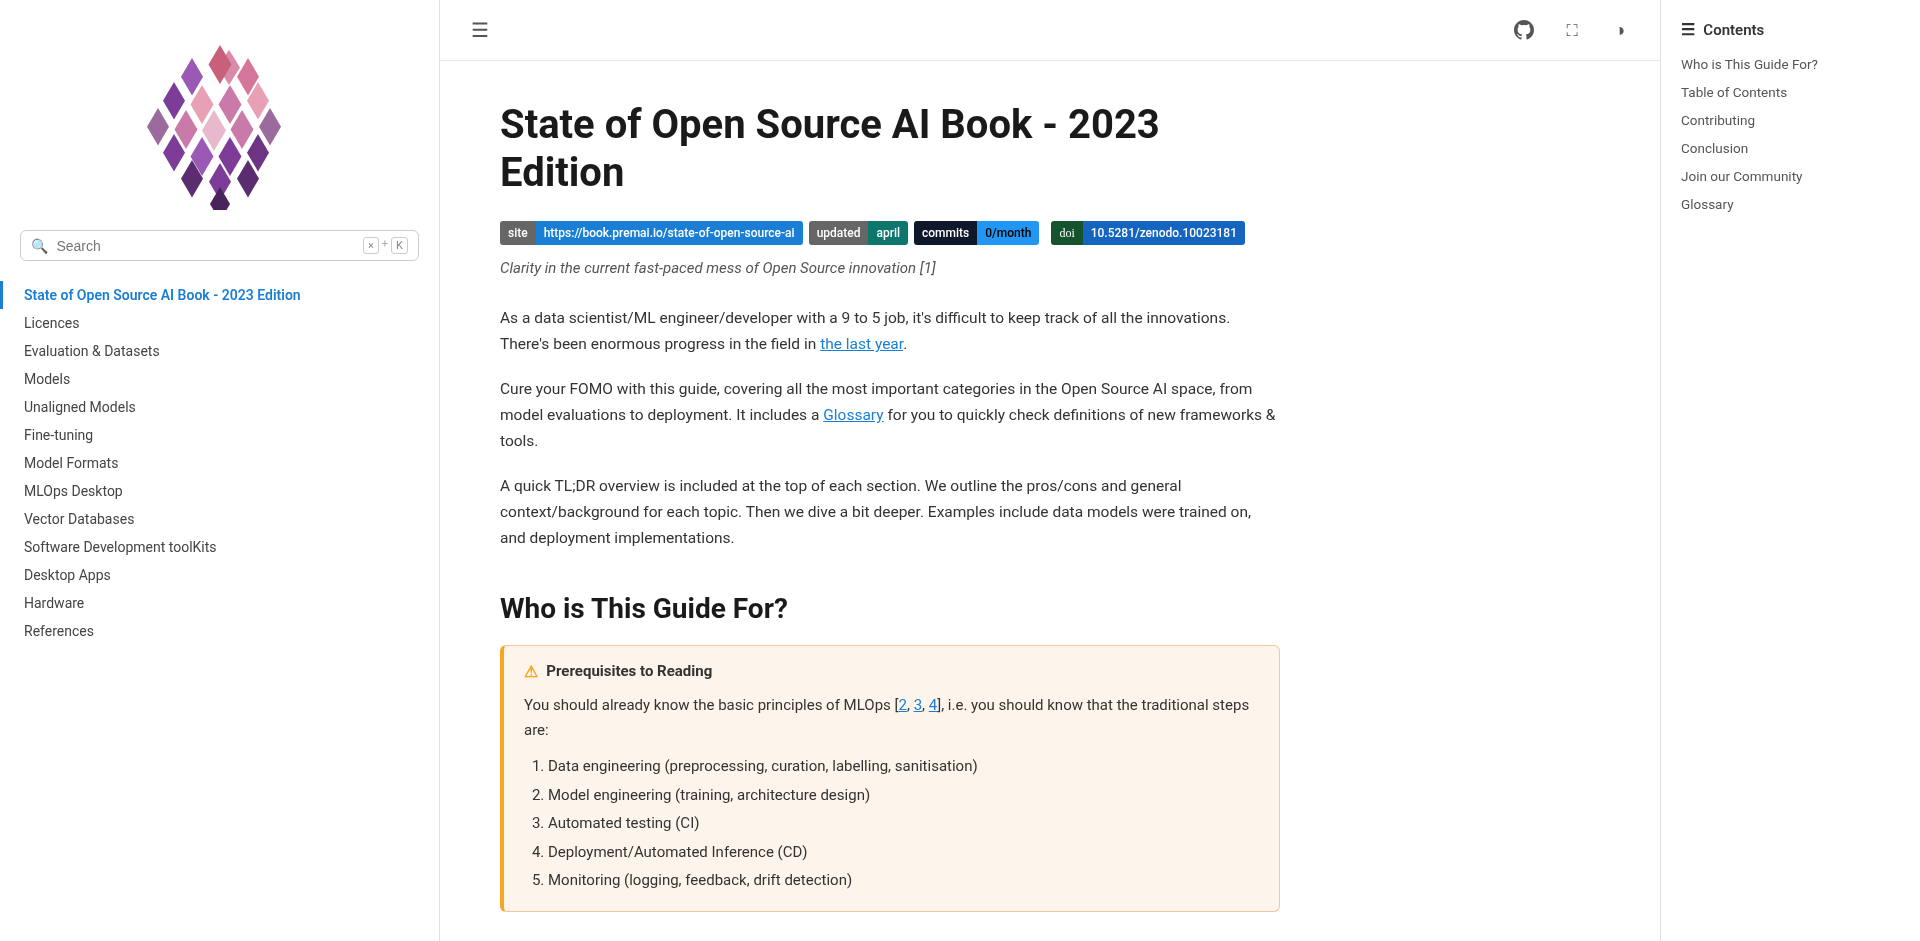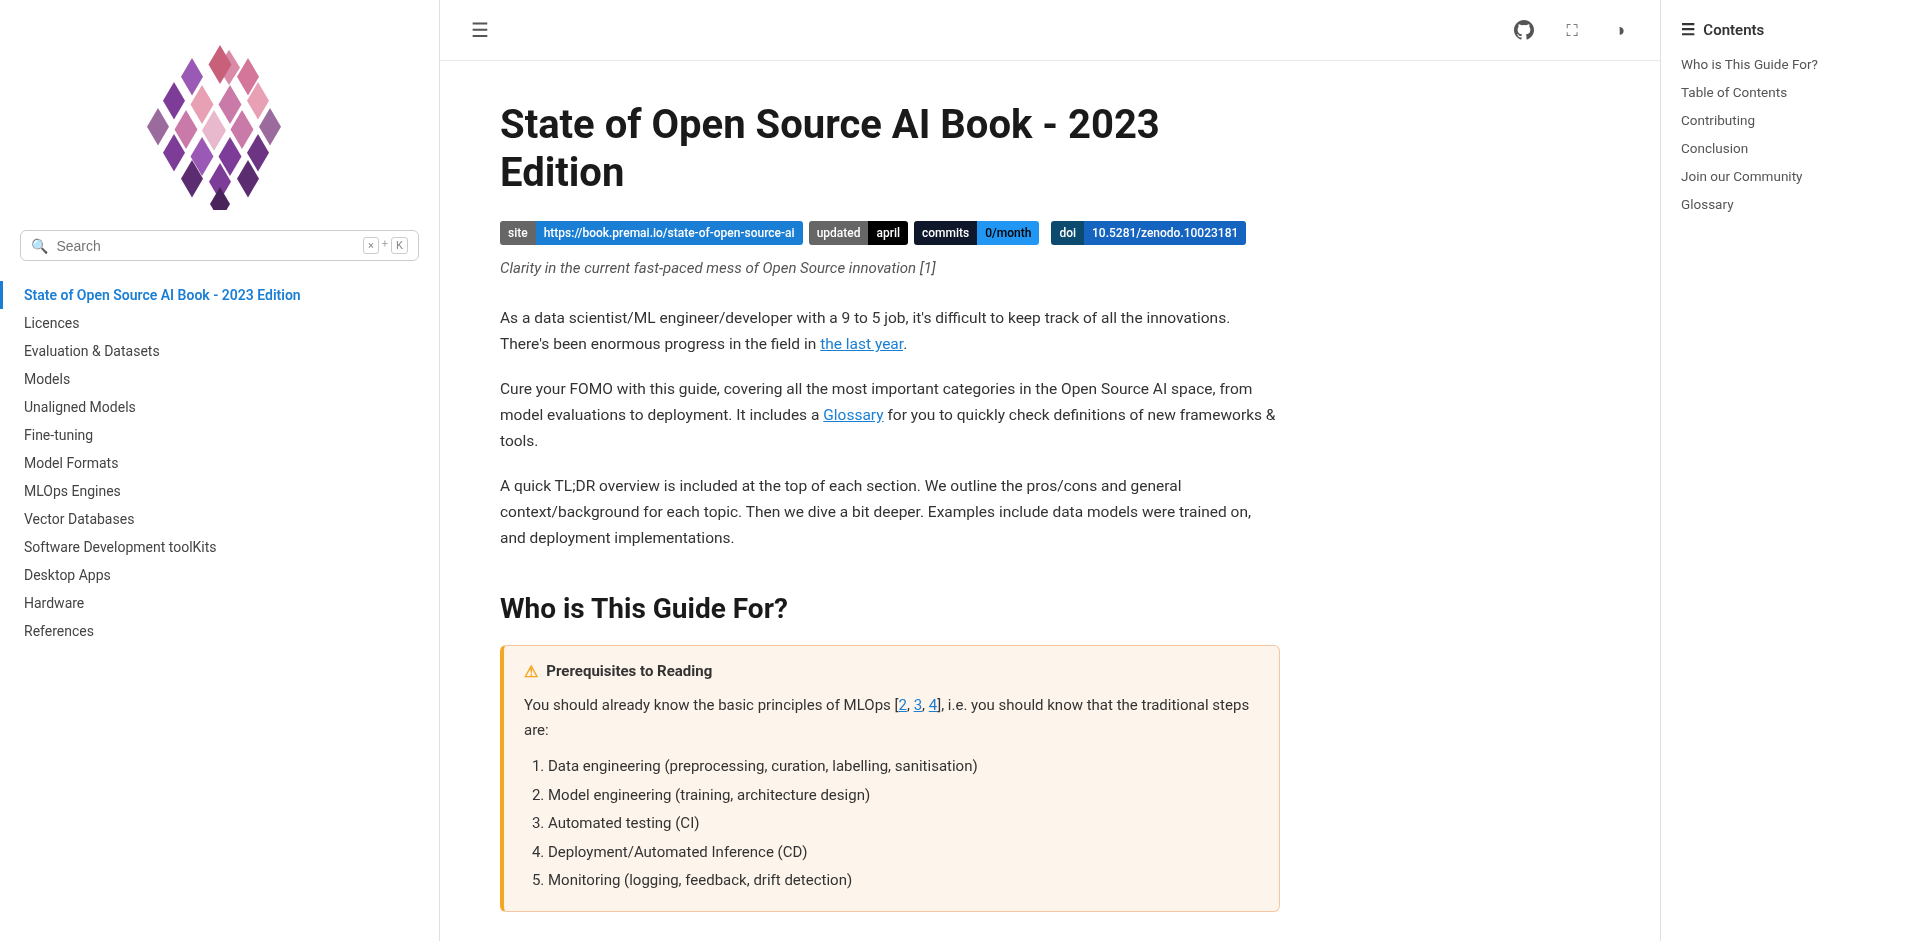--- a/index.html
+++ b/index.html
@@ -142,40 +142,41 @@
       color: #fff;
       border-radius: 0 3px 3px 0;
       margin-right: 6px;
     }
     .badge-updated-label {
       background: #666;
       color: #fff;
       border-radius: 3px 0 0 3px;
     }
     .badge-updated-value {
-      background: #000000;
+      background: #0f766e;
       color: #fff;
       border-radius: 0 3px 3px 0;
       margin-right: 6px;
     }
     .badge-commits-label {
       background: #0f172a;
       color: #fff;
       border-radius: 3px 0 0 3px;
     }
     .badge-commits-value {
       background: #2196f3;
       color: #000000;
       border-radius: 0 3px 3px 0;
       margin-right: 6px;
     }
     .badge-doi-label {
-      background: #0c4a6e;
+      background: #14532d;
       color: #fff;
       border-radius: 3px 0 0 3px;
+      font-family: Liberation Serif, serif;
     }
     .badge-doi-value {
       background: #1565c0;
       color: #fff;
       border-radius: 0 3px 3px 0;
     }
     .subtitle {
       font-style: italic;
       color: #555;
       font-size: 15px;
@@ -328,21 +329,21 @@
     <li>
       <a>Unaligned Models</a>
     </li>
     <li>
       <a>Fine-tuning</a>
     </li>
     <li>
       <a>Model Formats</a>
     </li>
     <li>
-      <a>MLOps Engines</a>
+      <a>MLOps Desktop</a>
     </li>
     <li>
       <a>Vector Databases</a>
     </li>
     <li>
       <a>Software Development toolKits</a>
     </li>
     <li>
       <a>Desktop Apps</a>
     </li>

